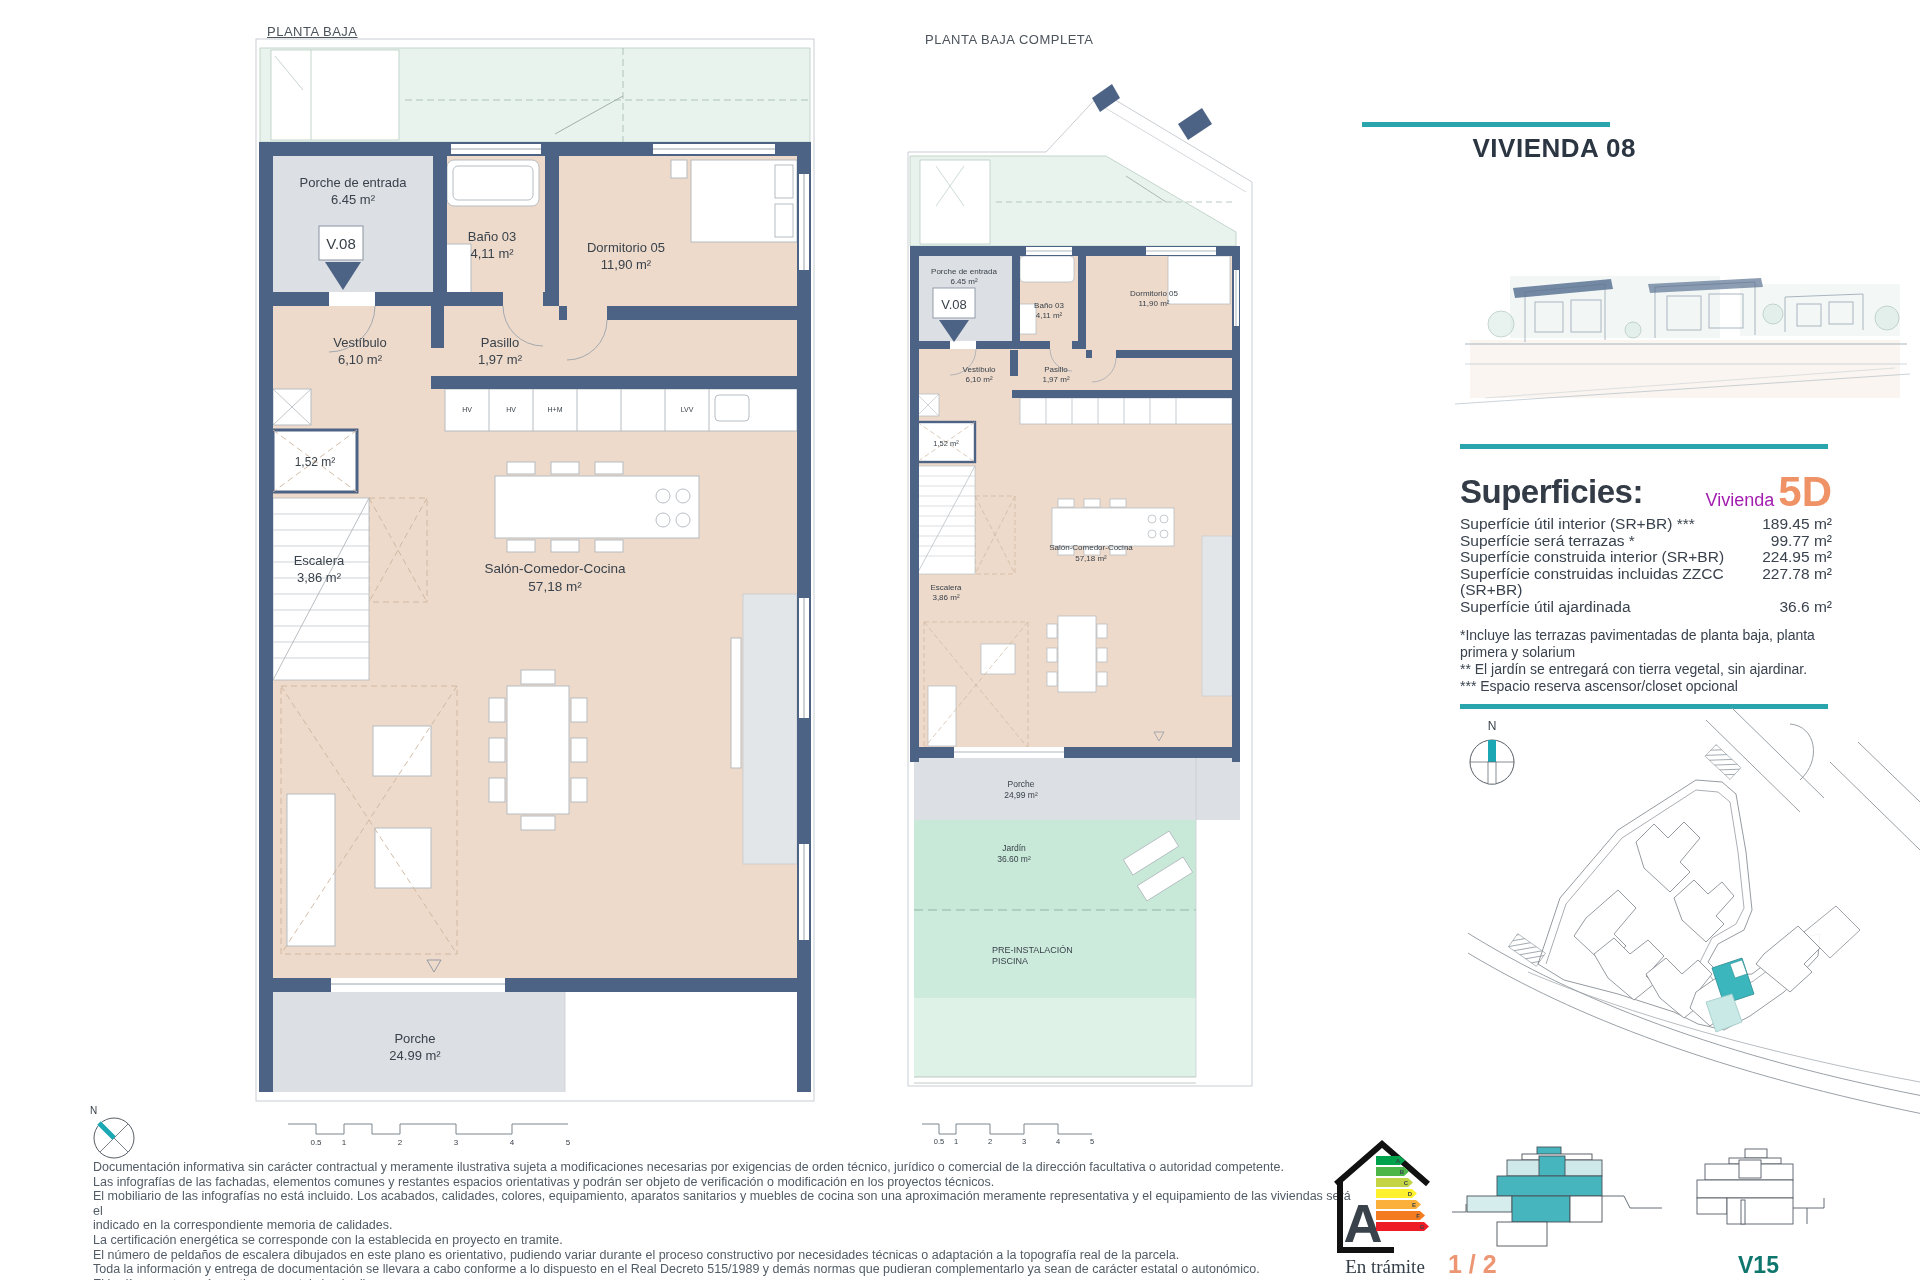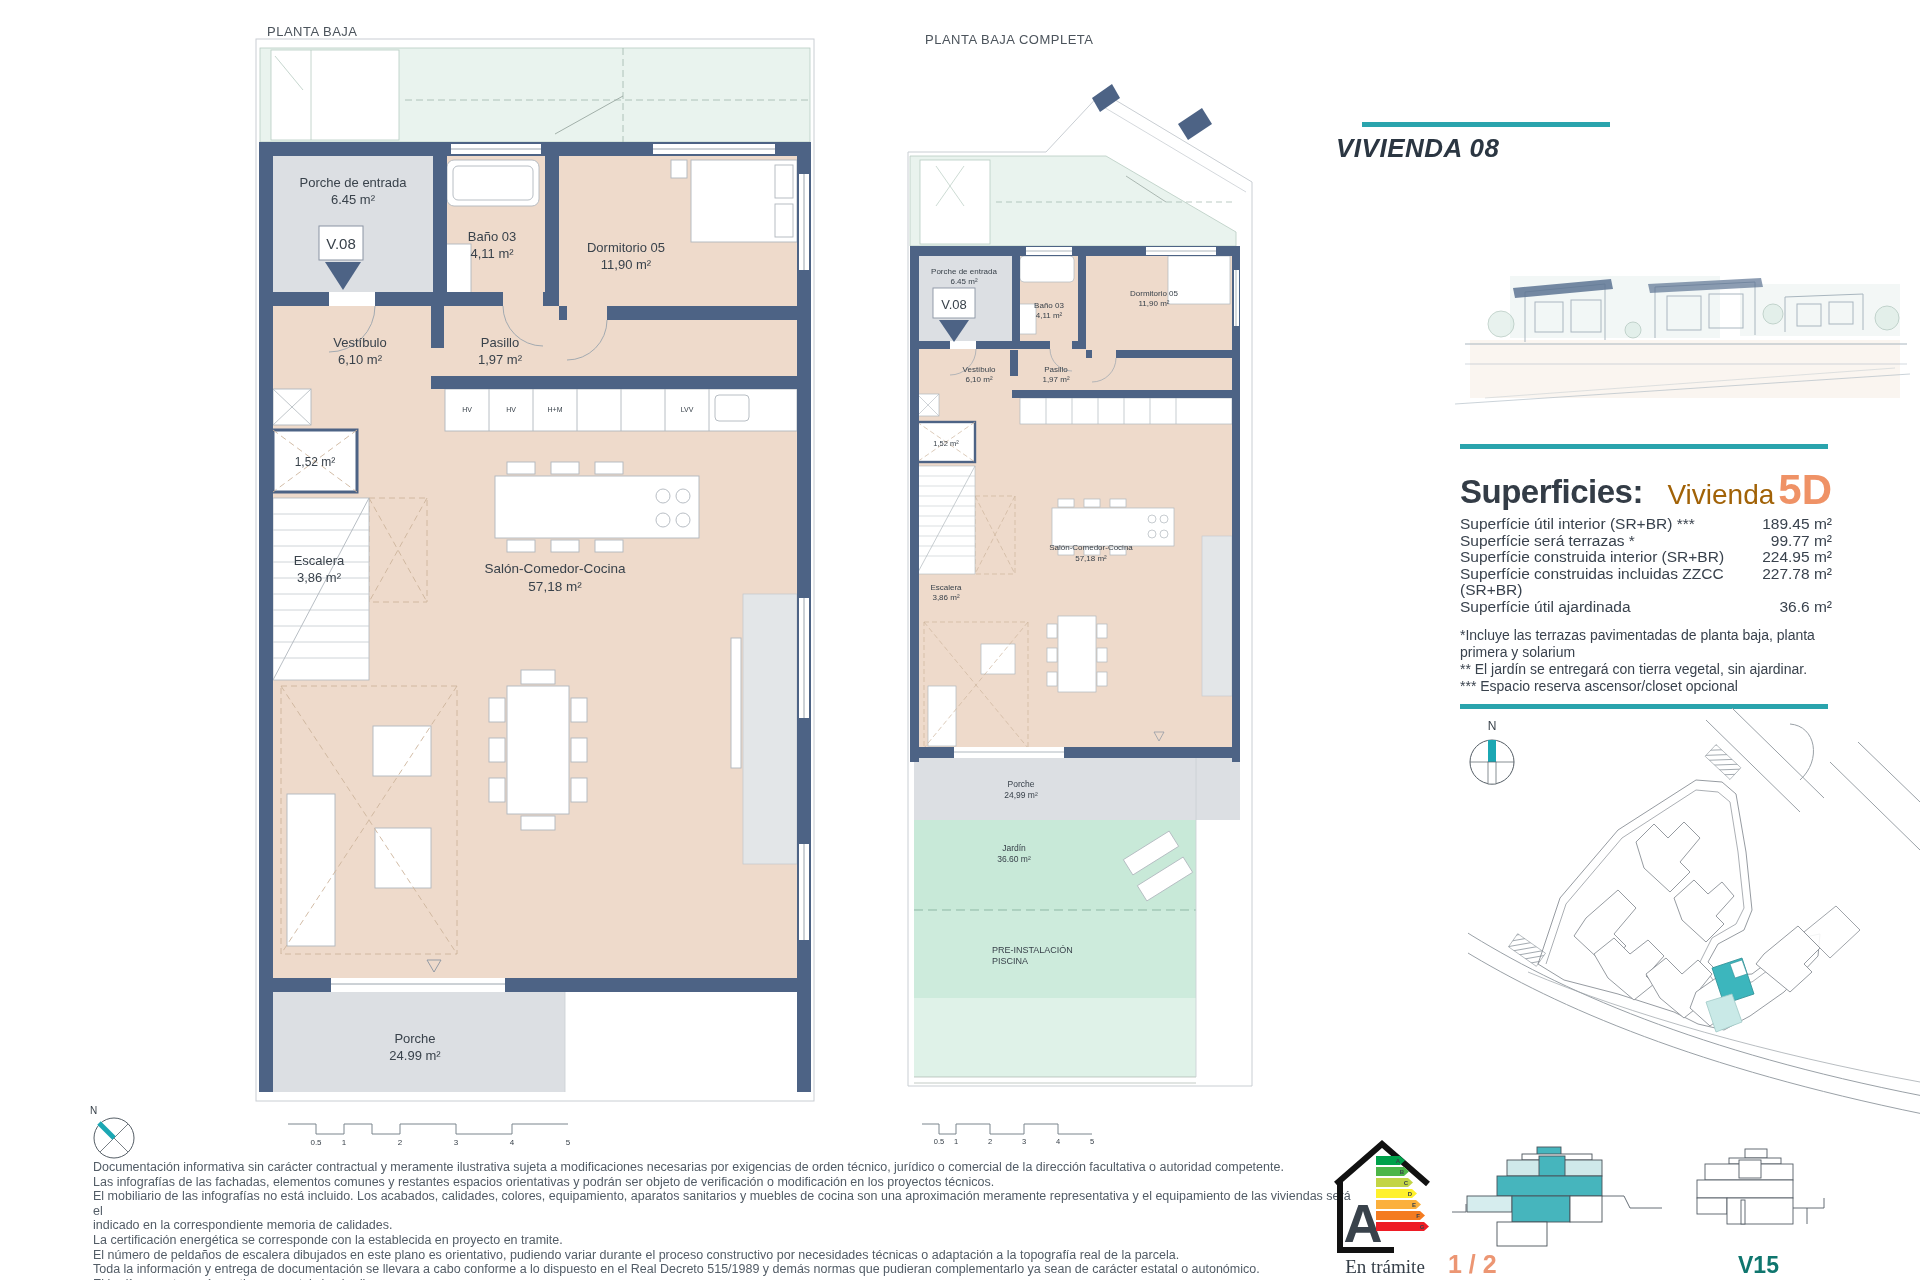--- a/index.html
+++ b/index.html
@@ -6,41 +6,41 @@
   .page{position:relative;width:1920px;height:1280px;background:#fff;overflow:hidden;
         font-family:"Liberation Sans",sans-serif;color:#39424b;}
   .abs{position:absolute;}
   .plan-title{font-size:13px;letter-spacing:.5px;color:#4c545c;}
   svg{font-family:"Liberation Sans",sans-serif;}
   svg text{fill:#39424b;}
   .rlabel{font-size:13px;}
   .rlabel2{font-size:8px;}
   
   .viv-rule{height:5px;background:#2aa4ad;}
-  .viv-title{font-size:26px;font-weight:bold;color:#2b3642;letter-spacing:.5px;text-align:left;font-style:italic;}
+  .viv-title{font-size:26px;font-weight:bold;color:#2b3642;letter-spacing:.5px;text-align:right;}
   .sup{width:372px;}
   .sup-head{display:flex;align-items:flex-end;justify-content:space-between;margin-top:24px;}
   .sup-head .h{font-size:33px;font-weight:bold;color:#333c46;letter-spacing:-.5px;}
-  .sup-head .viv{font-size:28px;color:#a16207;}
+  .sup-head .viv{font-size:18px;color:#a21caf;}
   .sup-head .code{font-size:42px;font-weight:bold;color:#ef9266;line-height:30px;margin-left:4px;}
   .sup-rows{margin-top:5px;}
   .sup-row{display:flex;justify-content:space-between;font-size:15.5px;line-height:16.5px;color:#39424d;gap:27px;}
   .sup-row .v{font-weight:normal;white-space:nowrap;}
   .sup-notes{margin-top:12px;font-size:14px;line-height:17px;color:#39424d;}
   .disc{font-size:12.5px;line-height:14.6px;color:#525c66;width:1265px;}
   .status{font-size:19px;color:#343e48;text-align:center;}
   .pageind{font-size:25px;font-weight:bold;color:#ec9673;}
   .sheet{font-size:23px;font-weight:bold;color:#0f766e;text-align:center;}
 </style>
 </head>
 <body>
 
 <div class="page">
 
-  <div class="abs plan-title" style="left:267px;top:24px;">PLANTA BAJA</div>
+  <div class="abs plan-title" style="left:267px;top:24px;text-decoration:underline;">PLANTA BAJA</div>
 
   <svg class="abs" style="left:255px;top:38px;" width="560" height="1070" viewBox="0 0 560 1070">
 
     <rect x="1" y="1" width="558" height="1062" fill="#ffffff" stroke="#c9ced3" stroke-width="1"></rect>
 
     <g>
       <rect x="5" y="10" width="550" height="94" fill="#e9f3ee" stroke="#b7ccc2" stroke-width="0.8"></rect>
       <rect x="16" y="12" width="128" height="90" fill="#ffffff" stroke="#b7ccc2" stroke-width="0.8"></rect>
       <line x1="56" y1="12" x2="56" y2="102" stroke="#b7ccc2" stroke-width="0.8"></line>
       <path d="M20,18 L48,52" stroke="#b7ccc2" stroke-width="0.8" fill="none"></path>

